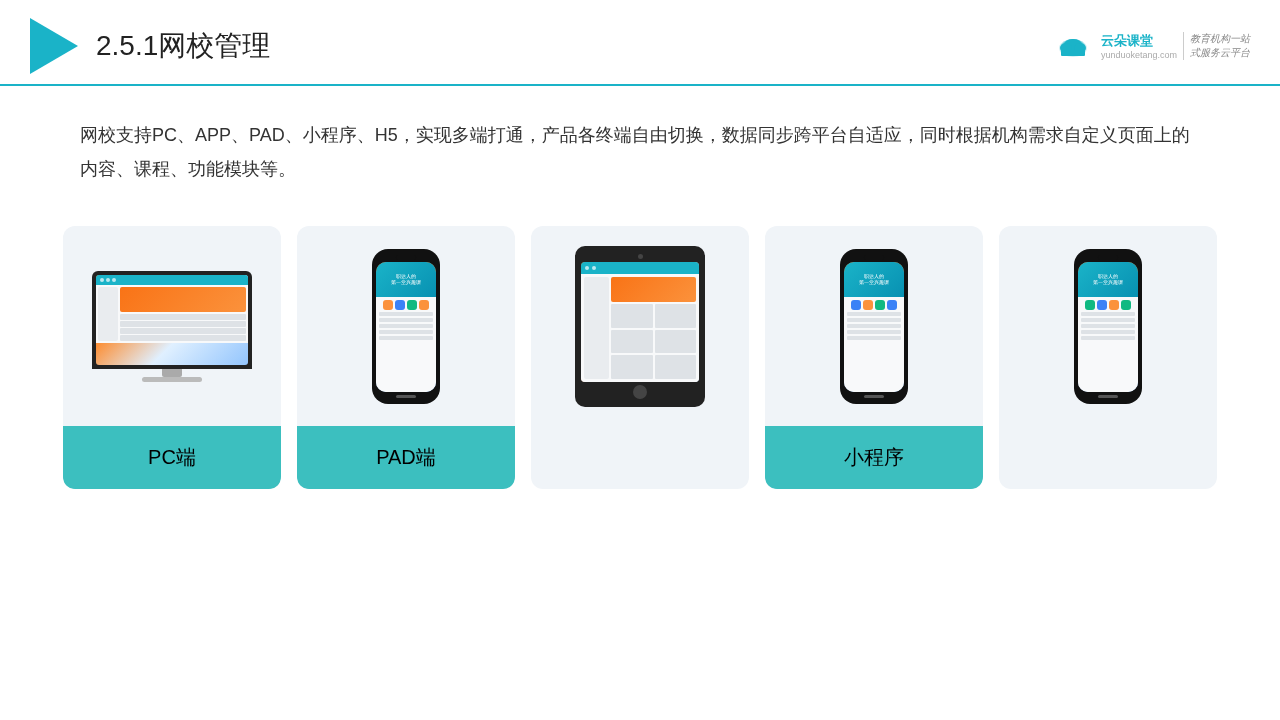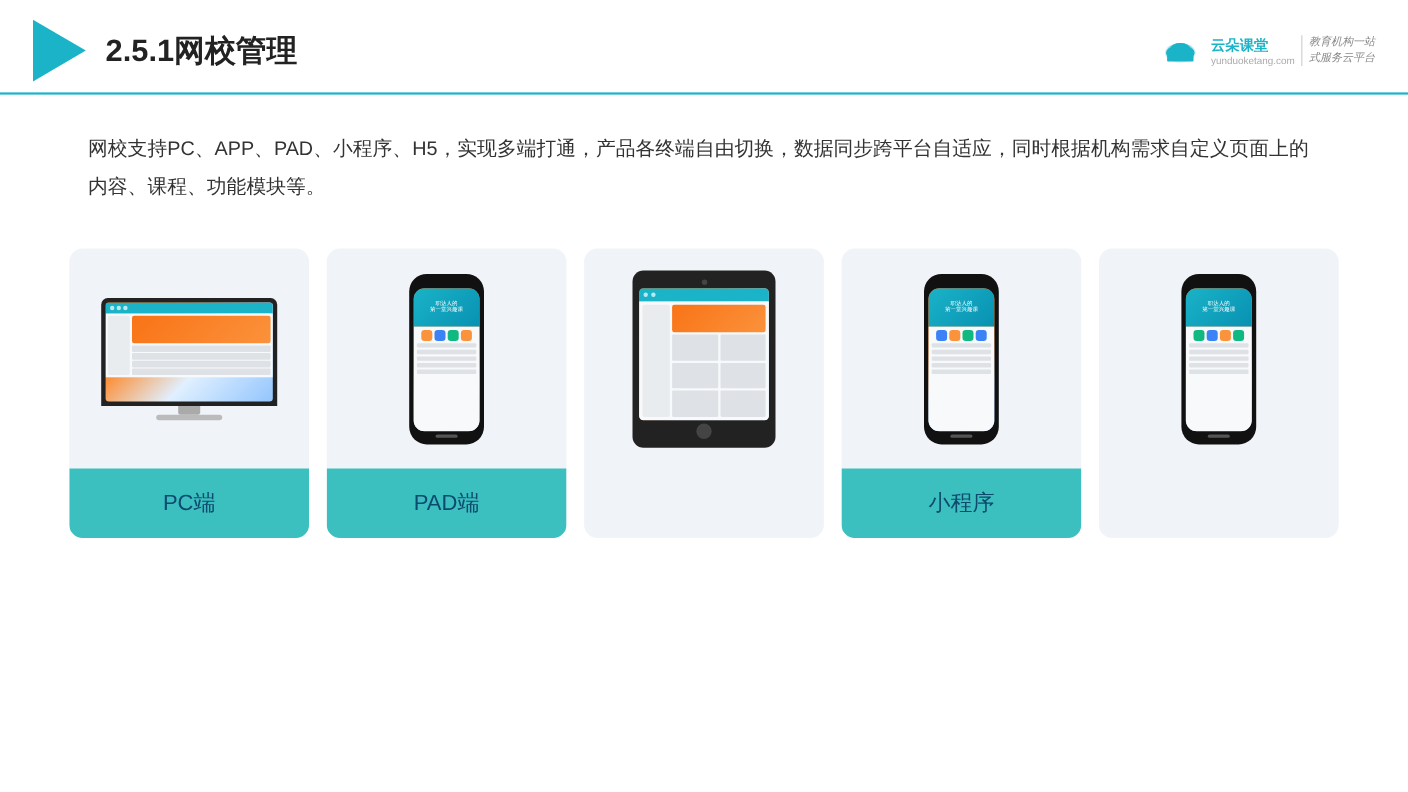--- a/index.html
+++ b/index.html
@@ -26,21 +26,21 @@
     }
     .logo-triangle {
       width: 0;
       height: 0;
       border-top: 28px solid transparent;
       border-bottom: 28px solid transparent;
       border-left: 48px solid #1ab3c8;
     }
     .page-title {
       font-size: 28px;
-      font-weight: bold;
+      font-weight: normal;
       color: #222;
     }
 
     
     .description {
       padding: 32px 80px 20px 80px;
       font-size: 18px;
       color: #333;
       line-height: 1.9;
     }
@@ -65,21 +65,21 @@
       width: 100%;
       height: 200px;
       display: flex;
       align-items: center;
       justify-content: center;
       padding: 16px;
     }
     .device-label {
       width: 100%;
       background: #3cbfbf;
-      color: #0c4a6e;
+      color: #000000;
       text-align: center;
       font-size: 20px;
       font-weight: 500;
       padding: 18px 0;
       border-radius: 0 0 10px 10px;
     }
 
     
     .pc-mockup {
       display: flex;

